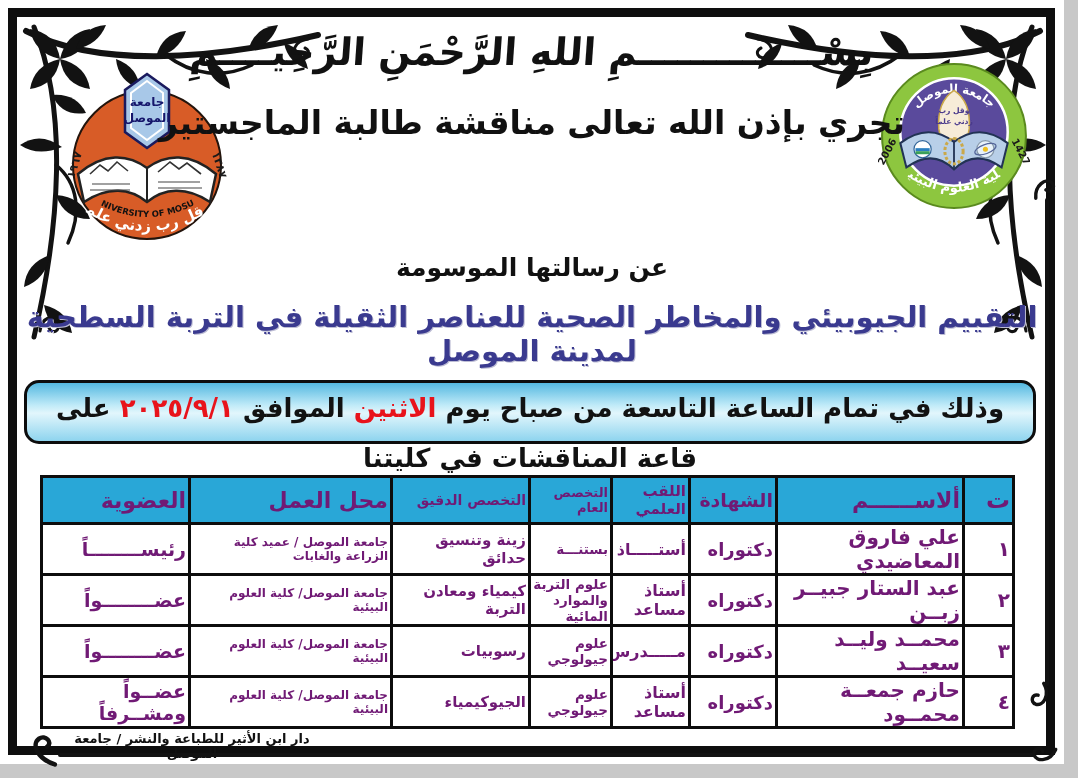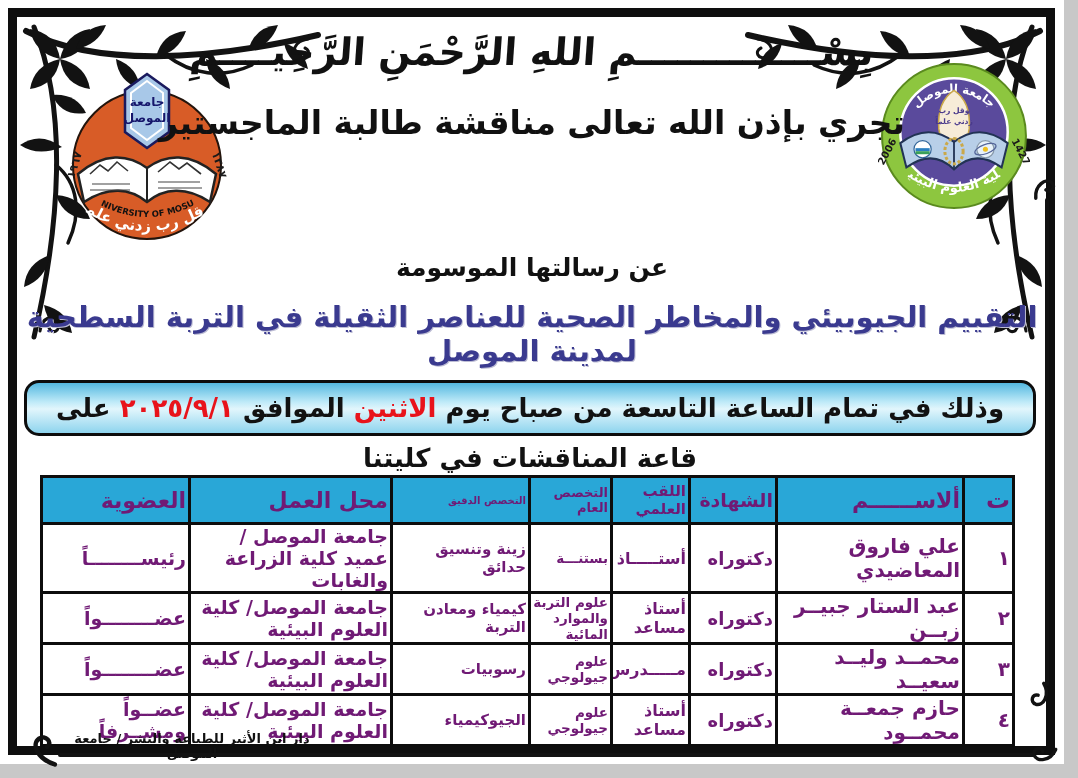--- a/index.html
+++ b/index.html
@@ -9,39 +9,39 @@
   }
   .page{position:absolute;left:0;top:0;width:1064px;height:764px;background:#ffffff;}
   .frame{position:absolute;left:8px;top:8px;right:9px;bottom:9px;border:9px solid #0e0e0e;}
   .line{position:absolute;left:0;right:0;text-align:center;font-weight:bold;color:#111;direction:rtl;}
   .bismillah{top:30px;font-size:38px;transform:skewX(-4deg);}
   .announce{top:103px;font-size:33px;}
   .student-name{top:168px;font-size:46px;color:#e32126;text-shadow:2px 2px 0 #b9b9b9;}
   .about{top:253px;font-size:25px;}
   .thesis-title{top:300px;font-size:29px;color:#3a3a8f;text-shadow:1px 1px 0 #bdbdd4;}
   .banner{
-    position:absolute;left:24px;top:380px;width:1012px;height:56px;box-sizing:border-box;
+    position:absolute;left:24px;top:380px;width:1012px;height:64px;box-sizing:border-box;
     border:3px solid #0d0d0d;border-radius:15px;
     background:linear-gradient(#54b8e0 0%,#bfeaf8 38%,#e2f6fc 52%,#8ed4ee 100%);
   }
   .banner .txt{position:absolute;left:0;right:0;top:0;line-height:50px;text-align:center;
     font-weight:bold;font-size:26px;color:#121212;direction:rtl;}
   .banner .red{color:#e8131b;}
   .committee-line{top:442px;font-size:20px;}
   table.committee{position:absolute;left:40px;top:475px;border-collapse:collapse;table-layout:fixed;width:972px;direction:rtl;}
   table.committee th,table.committee td{
     border:3px solid #0d0d0d;font-weight:bold;text-align:right;vertical-align:middle;
     color:#701a75;padding:0 2px;overflow:hidden;
   }
   table.committee thead th{background:#29a7d7;height:44px;}
   table.committee tbody tr{height:49px;}
   .h-no{font-size:24px}.h-name{font-size:22px}.h-deg{font-size:19px}.h-title{font-size:15px}
-  .h-gen{font-size:13px}.h-spec{font-size:10px}.h-work{font-size:22px}.h-mem{font-size:22px}
+  .h-gen{font-size:13px}.h-spec{font-size:14px}.h-work{font-size:22px}.h-mem{font-size:22px}
   .c-no{font-size:20px}.c-name{font-size:20px}.c-deg{font-size:18px}.c-title{font-size:16px}
-  .c-gen{font-size:13.5px}.c-spec{font-size:15px}.c-work{font-size:19px}.c-mem{font-size:19px}
+  .c-gen{font-size:13.5px}.c-spec{font-size:15px}.c-work{font-size:12px}.c-mem{font-size:19px}
   .footer-note{position:absolute;left:52px;top:731px;width:280px;text-align:center;
     font-size:13px;font-weight:bold;color:#111;direction:rtl;}
   .rule-bottom{position:absolute;left:58px;top:753px;width:978px;height:4px;background:#121212;border-radius:2px;}
   .rule-right{position:absolute;left:1045px;top:198px;width:4px;height:488px;background:#121212;border-radius:2px;}
   .spiral{position:absolute;width:26px;height:26px;}
   .sp-br-top{left:1031px;top:174px;transform:rotate(-15deg);}
   .sp-br-bot{left:1028px;top:684px;transform:rotate(140deg);}
   .sp-bl{left:28px;top:733px;width:32px;height:32px;transform:rotate(10deg);}
   .sp-brr{left:1030px;top:742px;transform:rotate(195deg);}
   .orn{position:absolute;width:310px;height:330px;}

